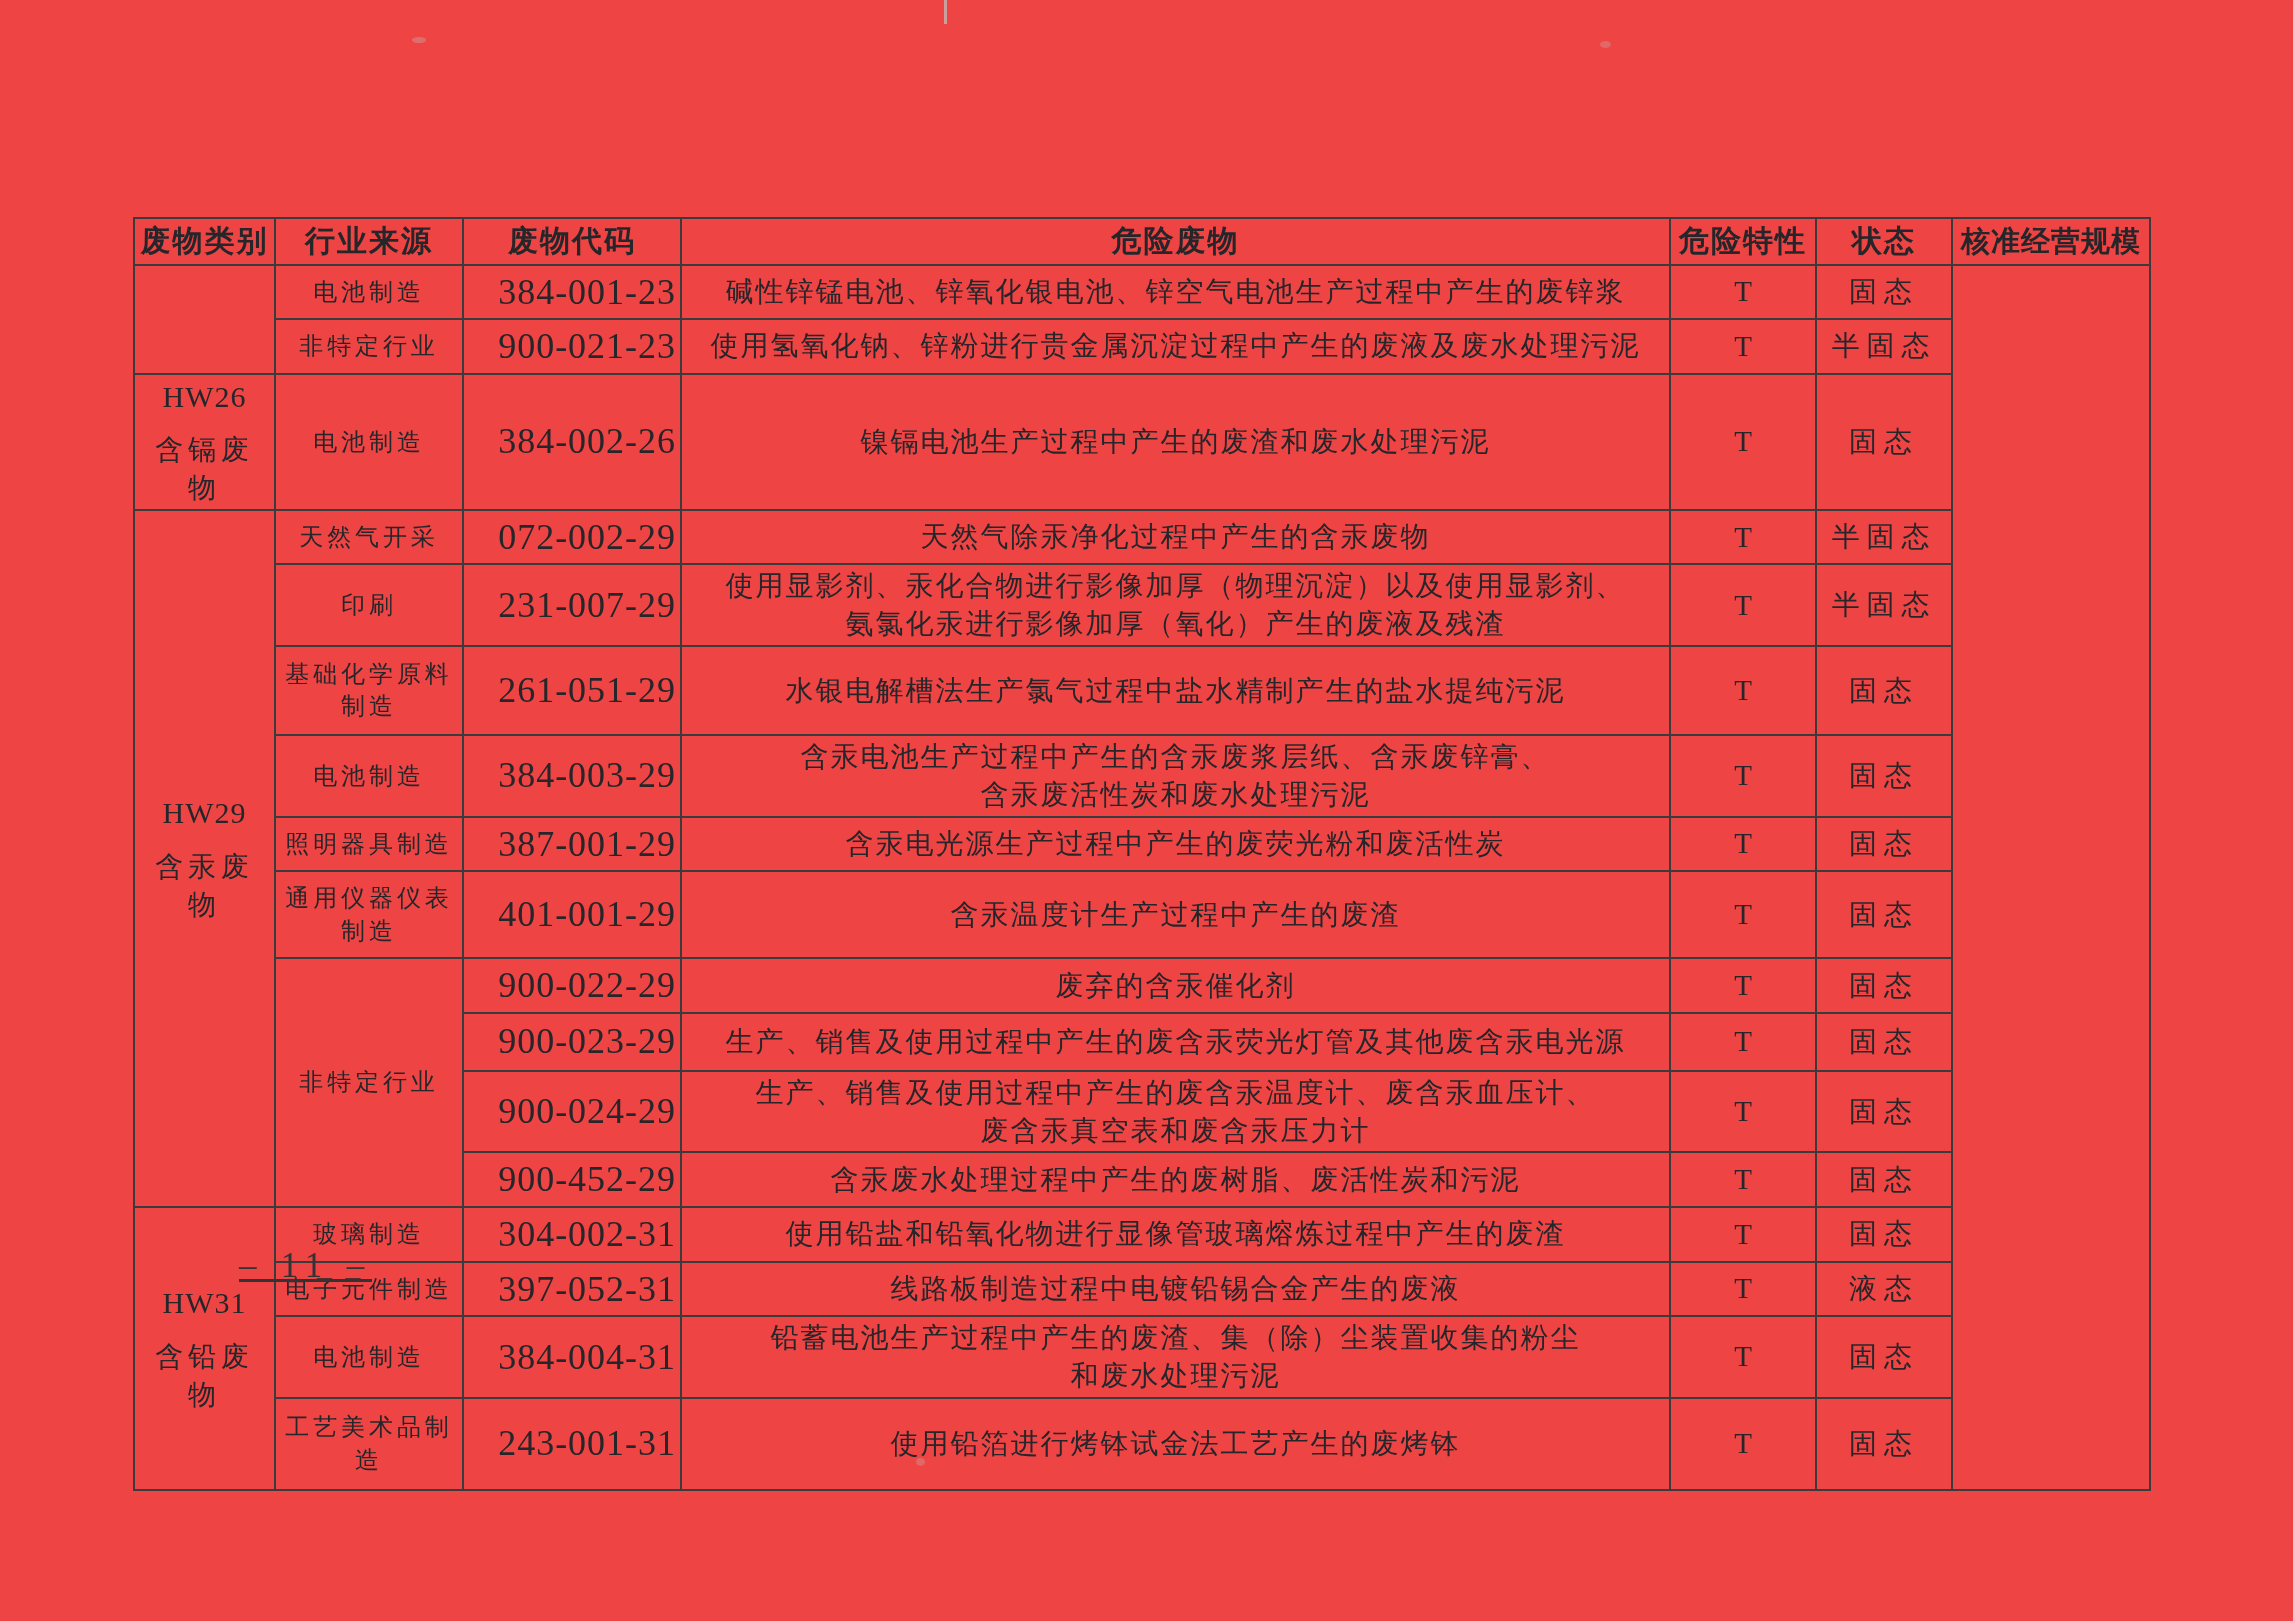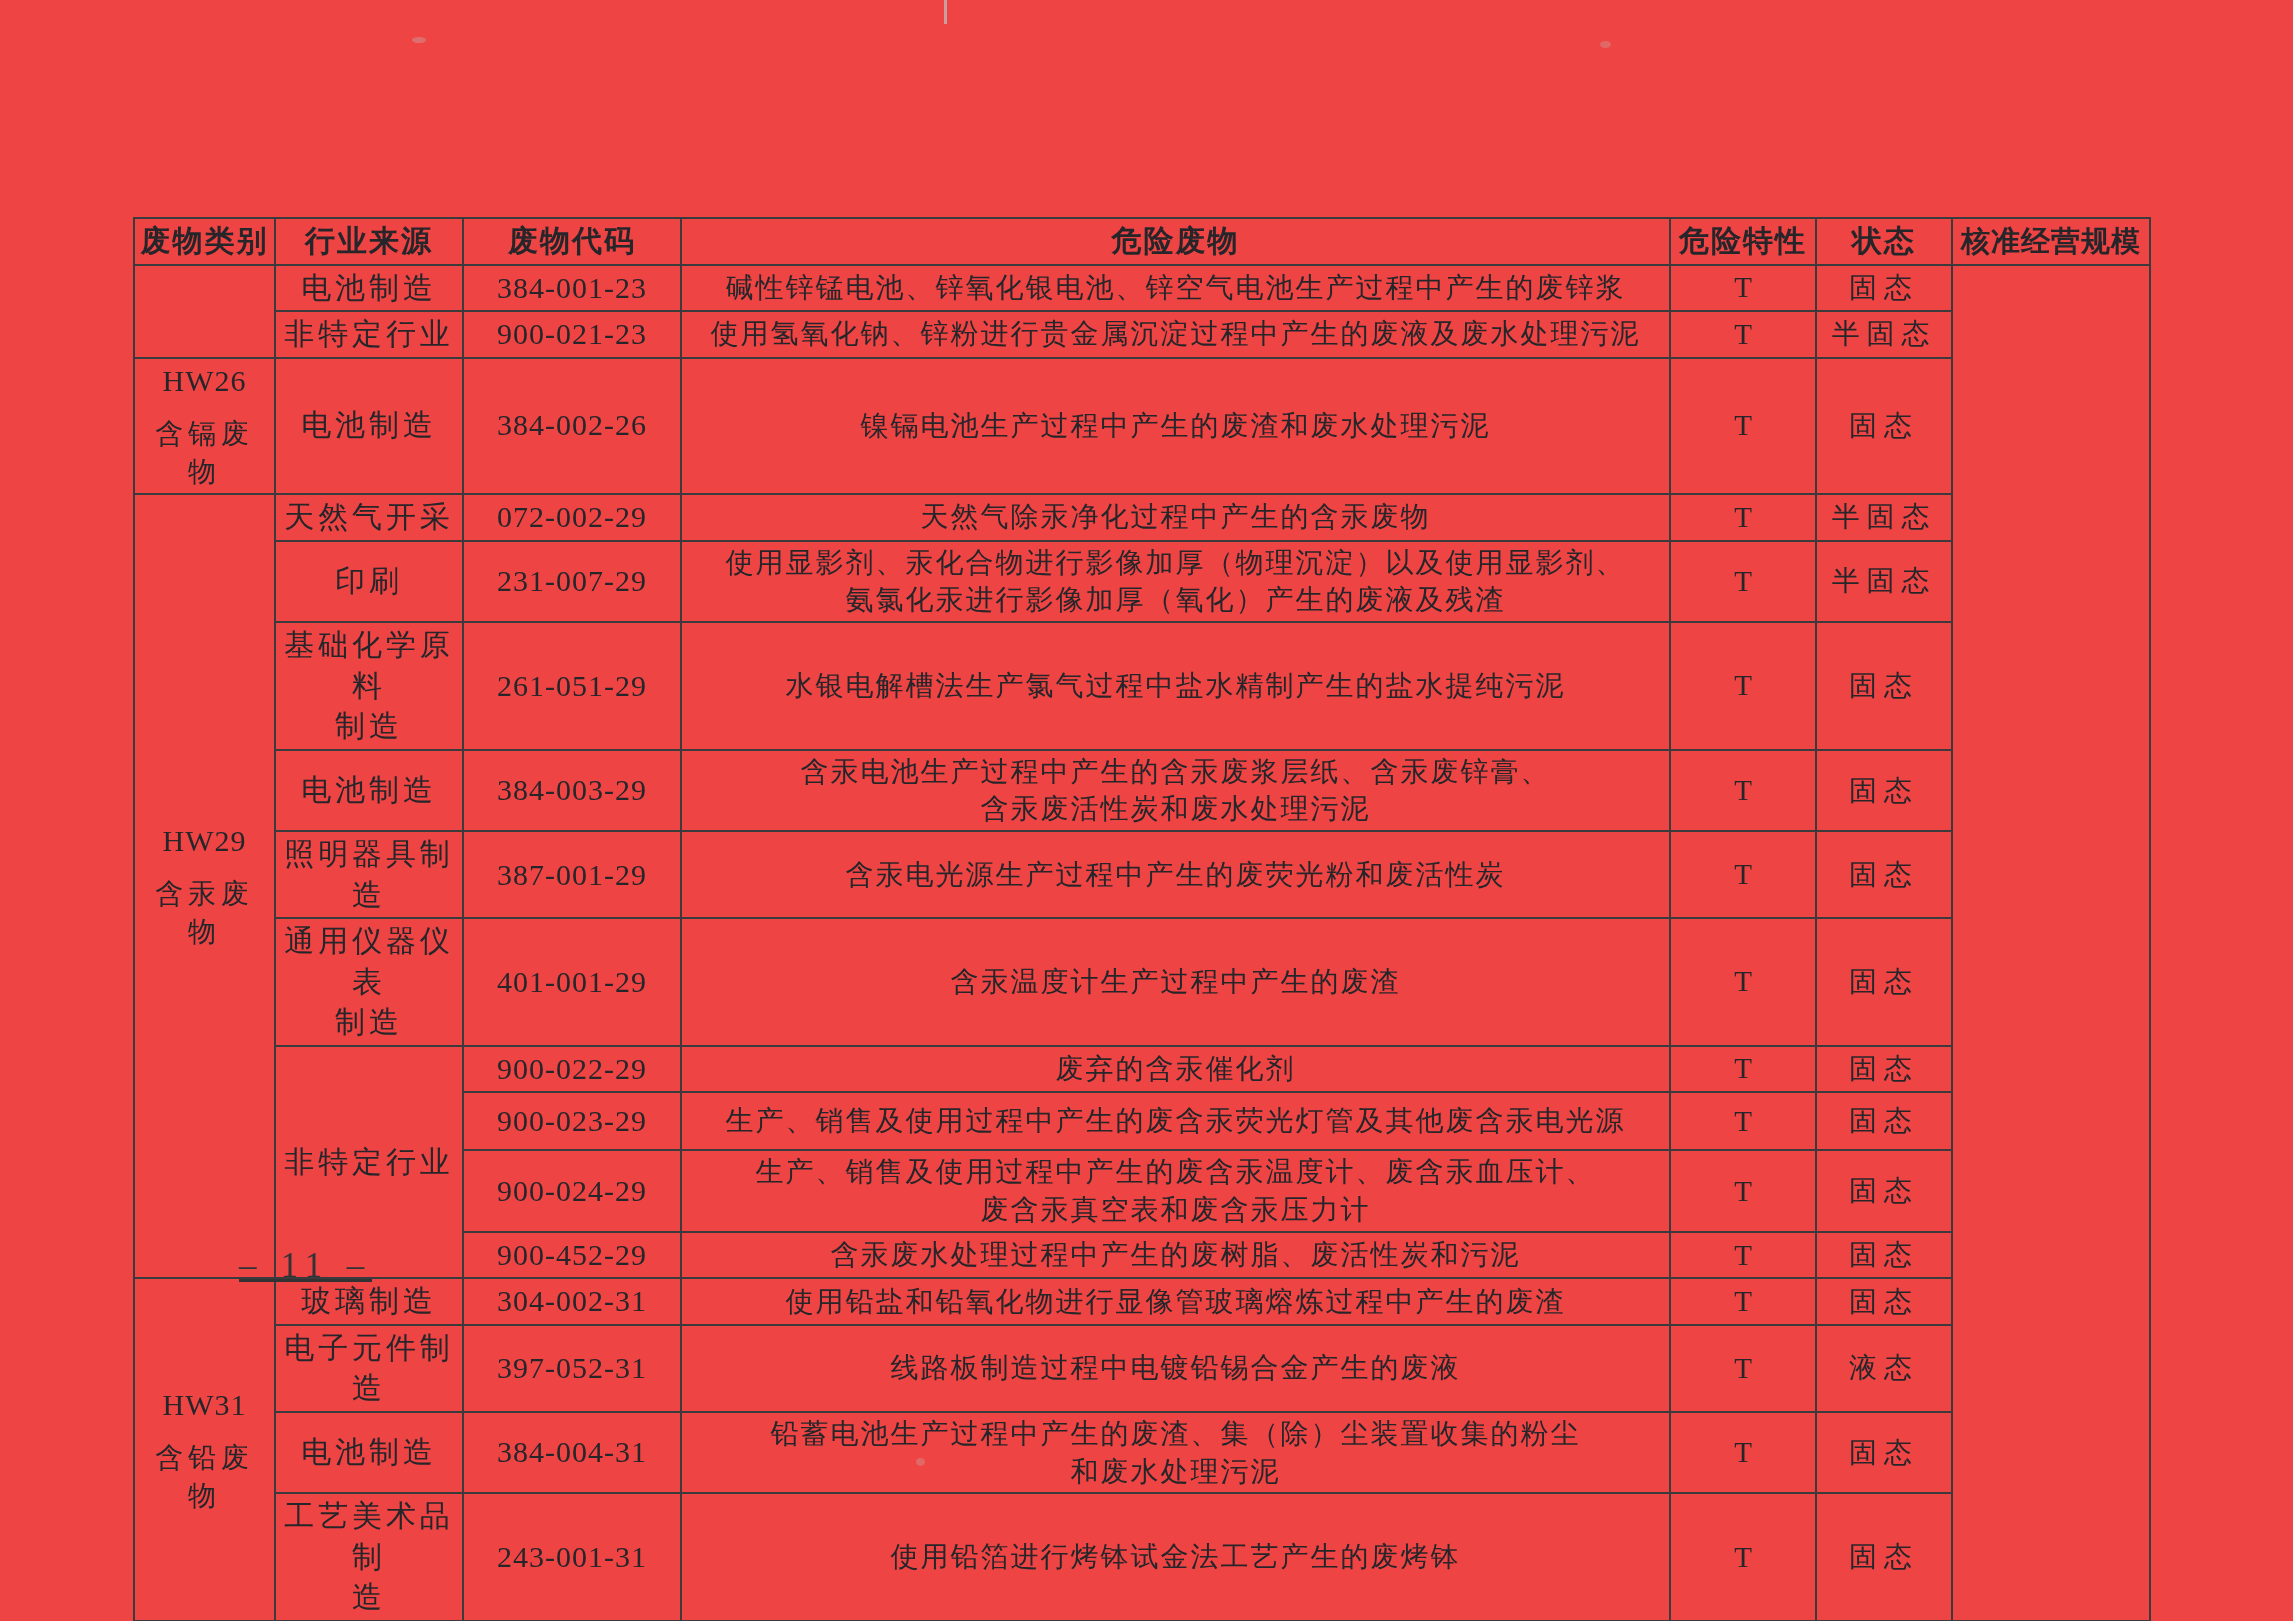--- a/index.html
+++ b/index.html
@@ -36,22 +36,22 @@
     padding:2px 3.9px;
     font-size:28px;
     line-height:1.35;
     font-weight:normal;
     color:#26262a;
     overflow:hidden;
   }
   .waste-table{border:2.9px solid #333336;}
   th.hdr{font-size:30px;letter-spacing:2px;font-weight:bold;}
   th.hdr-scale{letter-spacing:1px;font-size:29px;}
-  td.cell-industry{letter-spacing:3.9px;white-space:pre-line;font-size:30px;}
-  td.cell-code{font-size:30px;letter-spacing:1px;}
+  td.cell-industry{letter-spacing:3.9px;white-space:pre-line;font-size:24px;}
+  td.cell-code{font-size:36px;letter-spacing:1px;text-align:right;}
   td.cell-waste{letter-spacing:2px;white-space:pre-line;}
   td.cell-hazard{font-size:29px;}
   td.cell-state{letter-spacing:6.9px;border-radius:8px;}
   td.cell-category .cat-code{font-size:30px;letter-spacing:1px;}
   td.cell-category .cat-name{font-size:28px;letter-spacing:4.9px;margin-top:14px;}
   td.cell-scale{background:transparent;}
 
   .page-number{
     position:absolute;
     left:239px;top:1246px;

